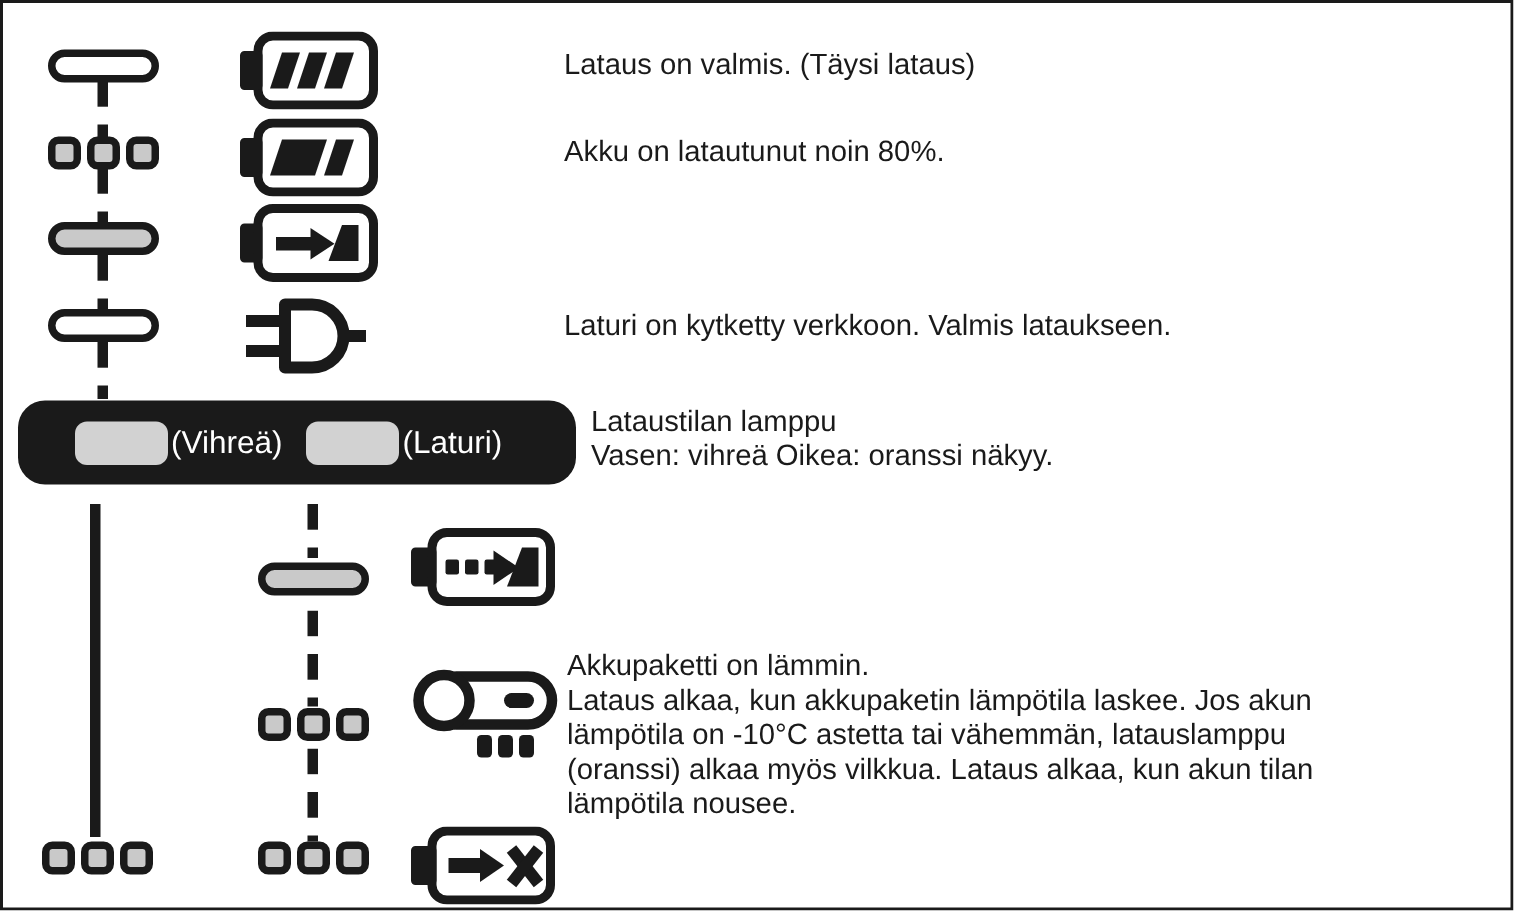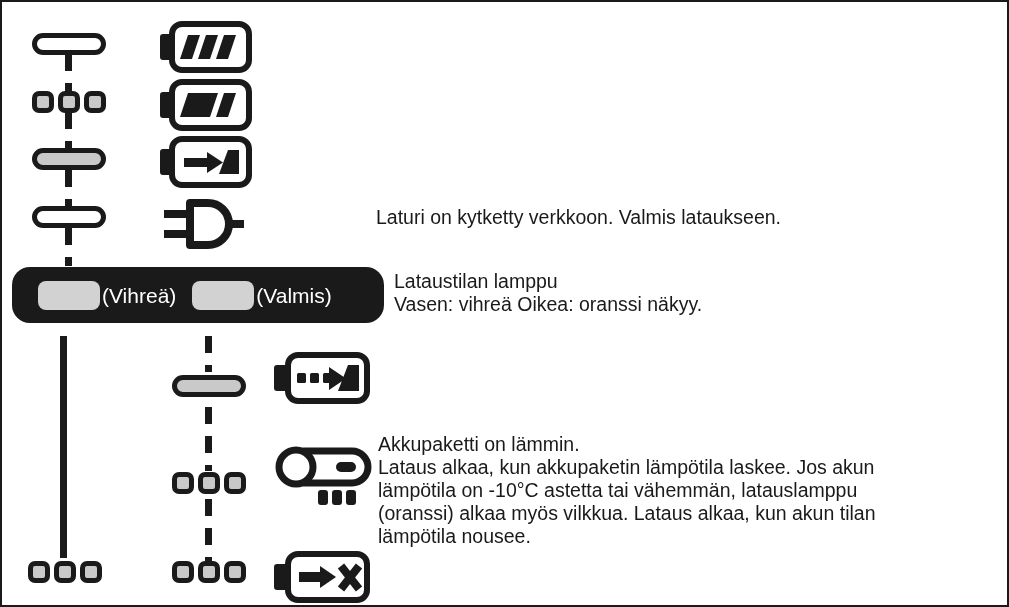--- a/index.html
+++ b/index.html
@@ -62,21 +62,21 @@
     background: #1a1a1a;
   }
 
   
   #legend-bar {
     box-sizing: border-box;
     background: #1a1a1a;
     border-radius: 18px;
     display: flex;
     align-items: center;
-    padding-left: 26px;
+    padding-left: 38px;
     gap: 0px;
   }
   .legend-swatch {
     width: 62px;
     height: 29px;
     border-radius: 8px;
     background: #d2d2d2;
     flex: none;
   }
   .legend-caption {
@@ -113,39 +113,41 @@
       <path d="M12,16 L3,16 L3,36 L12,36 Z" fill="#1a1a1a"></path>
       <path d="M12,16 L3,16 L3,36 L12,36 Z" fill="none" stroke="#1a1a1a" stroke-width="6" stroke-linejoin="round"></path>
       <g fill="#1a1a1a">
         <path d="M28,14 L40,14 L32,38 L20,38 Z"></path>
         <path d="M46,14 L58,14 L50,38 L38,38 Z"></path>
         <path d="M64,14 L76,14 L68,38 L56,38 Z"></path>
       </g>
     </svg>
   </div>
 
+  <div class="abs desc" style="left:374px; top:30px; width:620px;">Lataus on valmis. (Täysi lataus)</div>
 
   <div class="abs led-dots" style="left:30px; top:89px;">
     <span class="dot"></span>
     <span class="dot"></span>
     <span class="dot"></span>
   </div>
 
   <div class="abs" style="left:158px; top:77px;">
     <svg width="92" height="52" viewBox="0 0 92 52">
       <rect x="12" y="3" width="77" height="46" rx="10" ry="10" fill="#ffffff" stroke="#1a1a1a" stroke-width="6"></rect>
       <path d="M12,16 L3,16 L3,36 L12,36 Z" fill="#1a1a1a"></path>
       <path d="M12,16 L3,16 L3,36 L12,36 Z" fill="none" stroke="#1a1a1a" stroke-width="6" stroke-linejoin="round"></path>
       <g fill="#1a1a1a">
         <path d="M28,14 L58,14 L50,38 L20,38 Z"></path>
         <path d="M64,14 L76,14 L68,38 L56,38 Z"></path>
       </g>
     </svg>
   </div>
 
+  <div class="abs desc" style="left:374px; top:88px; width:620px;">Akku on latautunut noin 80%.</div>
 
   <div class="abs led-bar filled" style="left:30px; top:146px;"></div>
 
   <div class="abs" style="left:158px; top:134px;">
     <svg width="92" height="52" viewBox="0 0 92 52">
       <rect x="12" y="3" width="77" height="46" rx="10" ry="10" fill="#ffffff" stroke="#1a1a1a" stroke-width="6"></rect>
       <path d="M12,16 L3,16 L3,36 L12,36 Z" fill="#1a1a1a"></path>
       <path d="M12,16 L3,16 L3,36 L12,36 Z" fill="none" stroke="#1a1a1a" stroke-width="6" stroke-linejoin="round"></path>
       <g fill="#1a1a1a">
         <rect x="24" y="22" width="26" height="9"></rect>
@@ -168,21 +170,21 @@
       <path d="M69,28 L84,28" fill="none" stroke="#1a1a1a" stroke-width="8"></path>
     </svg>
   </div>
 
   <div class="abs desc" style="left:374px; top:204px; width:620px;">Laturi on kytketty verkkoon. Valmis lataukseen.</div>
 
   <div class="abs" id="legend-bar" style="left:10px; top:265px; width:372px; height:56px;">
     <span class="legend-swatch"></span>
     <span class="legend-caption">(Vihreä)</span>
     <span class="legend-swatch"></span>
-    <span class="legend-caption">(Valmis)</span>
+    <span class="legend-caption">(Laturi)</span>
   </div>
 
   <div class="abs desc" style="left:392px; top:268px; width:600px;">Lataustilan lamppu
 Vasen: vihreä Oikea: oranssi näkyy.</div>
 
   <div class="abs vline-solid" style="left:58px; top:334px; height:222px;"></div>
 
   <div class="abs led-dots" style="left:26px; top:559px;">
     <span class="dot"></span>
     <span class="dot"></span>

